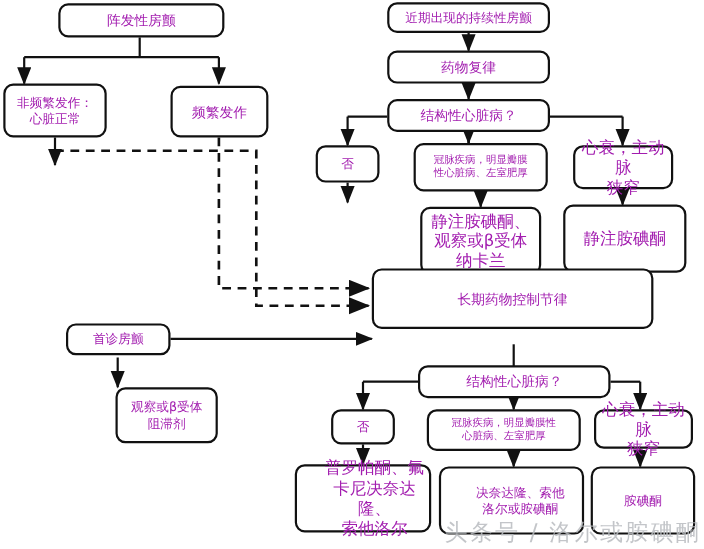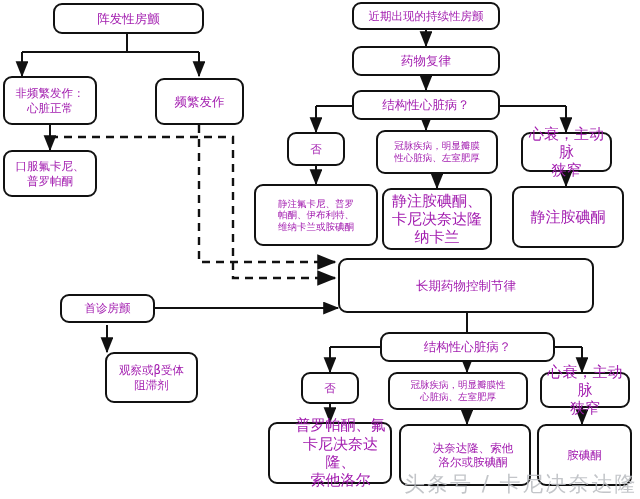--- a/index.html
+++ b/index.html
@@ -112,68 +112,63 @@
     </g>
   </svg>
 
   <div class="node n-lg" style="left:53px;top:3px;width:151px;height:31px;">阵发性房颤</div>
 
   <div class="node n-md" style="left:3px;top:76px;width:94px;height:49px;">非频繁发作：
 心脏正常</div>
 
   <div class="node n-lg" style="left:155px;top:78px;width:89px;height:47px;">频繁发作</div>
 
-  <div class="node n-md" style="left:3px;top:150px;width:94px;height:47px;">口服氟卡尼、
-普罗帕酮</div>
 
   <div class="node n-md" style="left:352px;top:2px;width:148px;height:28px;">近期出现的持续性房颤</div>
 
   <div class="node n-lg" style="left:352px;top:46px;width:148px;height:30px;">药物复律</div>
 
   <div class="node n-lg" style="left:352px;top:90px;width:148px;height:30px;">结构性心脏病？</div>
 
   <div class="node n-md" style="left:287px;top:132px;width:58px;height:34px;">否</div>
 
   <div class="node n-xs" style="left:376px;top:130px;width:122px;height:44px;">冠脉疾病，明显瓣膜
 性心脏病、左室肥厚</div>
 
   <div class="node n-sm" style="left:521px;top:132px;width:91px;height:40px;">心衰，主动脉
 狭窄</div>
 
-  <div class="node n-xs" style="left:254px;top:184px;width:124px;height:62px;">静注氟卡尼、普罗
-帕酮、伊布利特、
-维纳卡兰或胺碘酮</div>
 
   <div class="node n-sm" style="left:382px;top:188px;width:110px;height:62px;">静注胺碘酮、
-卡尼决奈达隆
+观察或β受体
 纳卡兰</div>
 
   <div class="node n-sm" style="left:512px;top:186px;width:112px;height:62px;">静注胺碘酮</div>
 
   <div class="node n-md" style="left:60px;top:294px;width:95px;height:29px;">首诊房颤</div>
 
   <div class="node n-md" style="left:62px;top:352px;width:93px;height:51px;margin-left:43px;">观察或β受体
 阻滞剂</div>
 
-  <div class="node n-lg" style="left:338px;top:258px;width:256px;height:55px;">长期药物控制节律</div>
+  <div class="node n-lg" style="left:338px;top:244px;width:256px;height:55px;">长期药物控制节律</div>
 
   <div class="node n-lg" style="left:380px;top:332px;width:175px;height:30px;">结构性心脏病？</div>
 
   <div class="node n-md" style="left:301px;top:372px;width:58px;height:32px;">否</div>
 
   <div class="node n-xs" style="left:388px;top:372px;width:140px;height:38px;">冠脉疾病，明显瓣膜性
 心脏病、左室肥厚</div>
 
   <div class="node n-sm" style="left:540px;top:372px;width:90px;height:36px;">心衰，主动脉
 狭窄</div>
 
   <div class="node n-sm" style="left:268px;top:422px;width:124px;height:62px;padding-left:25px;">普罗帕酮、氟
 卡尼决奈达隆、
 索他洛尔</div>
 
   <div class="node n-md" style="left:399px;top:424px;width:132px;height:62px;padding-left:20px;">决奈达隆、索他
 洛尔或胺碘酮</div>
 
   <div class="node n-md" style="left:537px;top:424px;width:95px;height:62px;">胺碘酮</div>
 
-  <div class="watermark" style="left:404px;top:470px;">头条号 / 卡尼决奈达隆</div>
+  <div class="watermark" style="left:404px;top:470px;">头条号 / 洛尔或胺碘酮</div>
 
 </div>
 
 </body></html>

